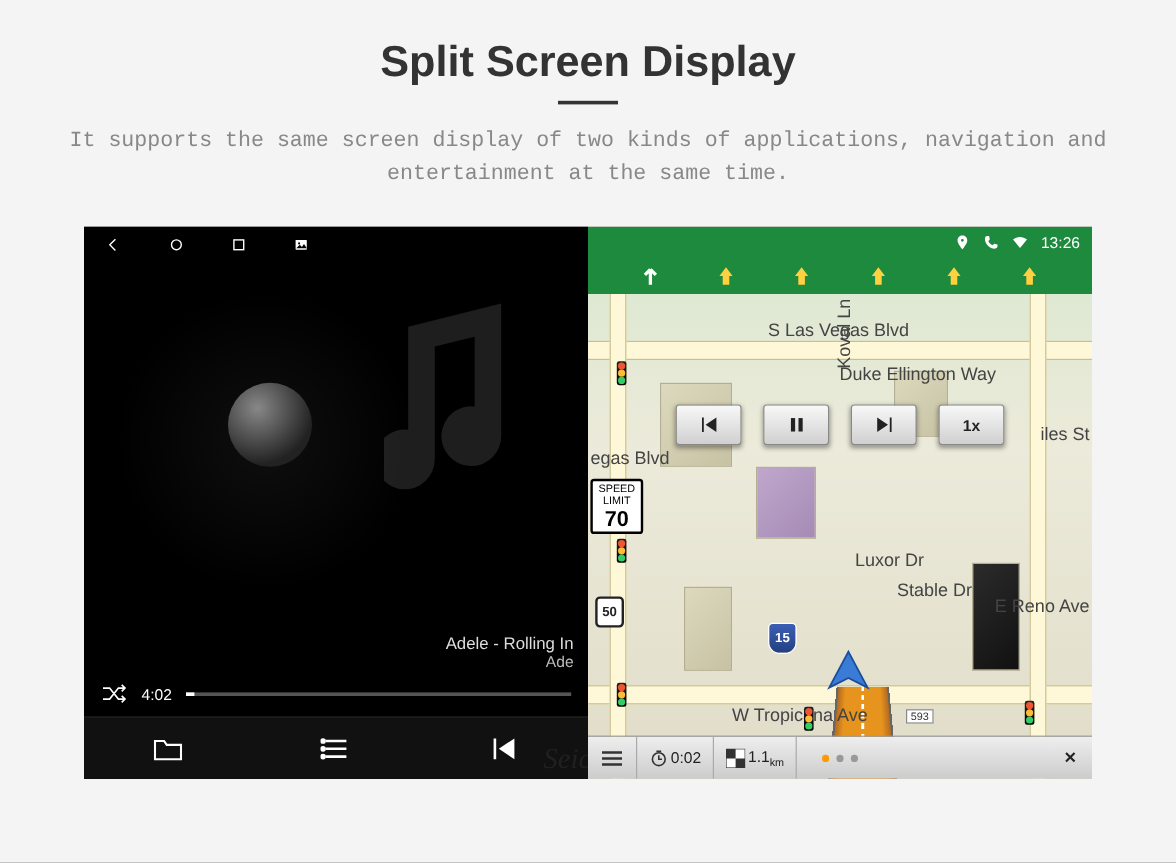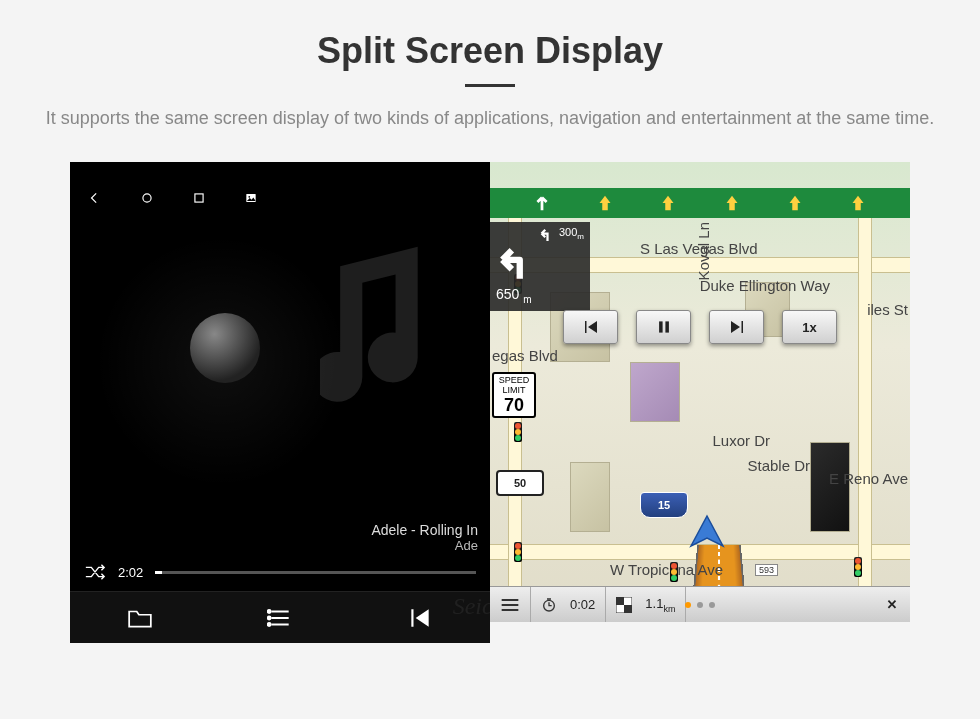--- a/index.html
+++ b/index.html
@@ -22,39 +22,39 @@
     height: 3px;
     background: #333;
     margin: 12px auto 18px;
   }
   .page-subtitle {
     text-align: center;
     font-size: 18px;
     color: #888;
     padding: 0 40px 30px;
     line-height: 1.5;
+    font-family: Liberation Mono, monospace;
   }
   .device {
     width: 840px;
     height: 460px;
     margin: 0 auto;
     background: #000;
     position: relative;
     display: flex;
   }
   
   .music-panel {
     width: 50%;
     height: 100%;
     background: #000;
     position: relative;
     color: #fff;
     display: flex;
     flex-direction: column;
-    margin-top: 21px;
   }
   .sysbar-left {
     display: flex;
     align-items: center;
     gap: 38px;
     padding: 6px 18px;
     height: 30px;
   }
   .sysbar-left .ic { width: 14px; height: 14px; display:flex; align-items:center; justify-content:center;}
   .music-art {
@@ -236,21 +236,21 @@
     background: #fff;
     border: 2px solid #000;
     border-radius: 3px;
     text-align: center;
     font-size: 9px;
     padding: 2px 0;
     z-index: 40;
   }
   .speed-box .val { font-size: 18px; font-weight: bold; line-height:1;}
   .route-shield {
-    position:absolute; width:48px; height:26px;
+    position:absolute; width:24px; height:26px;
     background: linear-gradient(#3b5fb5,#23407f);
     border:1px solid #fff;
     color:#fff; font-size:11px; font-weight:bold;
     display:flex; align-items:center; justify-content:center;
     border-radius: 4px 4px 10px 10px;
     z-index:35;
   }
   .cursor {
     position: absolute;
     left: 47%; bottom: 72px;
@@ -272,21 +272,21 @@
     position: absolute;
     left: 0; right: 0; bottom: 0;
     height: 36px;
     background: linear-gradient(#eee,#ccc);
     border-top: 1px solid #999;
     display: flex;
     align-items: center;
     z-index: 50;
   }
   .nav-bottom .seg {
-    display:flex; align-items:center; gap:13px;
+    display:flex; align-items:center; gap:2px;
     padding: 0 10px;
     font-size: 13px; color:#222;
     border-right: 1px solid #aaa;
     height: 100%;
   }
   .nav-bottom .seg:last-child{border:none; margin-left:auto;}
   .dots-row{
     position:absolute; left:50%; transform:translateX(-50%);
     display:flex; gap:6px;
   }
@@ -352,21 +352,21 @@
 
     <div class="track-meta">
       <div>Adele - Rolling In</div>
       <div class="line2">Ade</div>
     </div>
 
     <div class="prog-row">
       <svg class="shuffle-ic" viewBox="0 0 24 18">
         <path d="M2 4 H8 L16 14 H22 M2 14 H8 L16 4 H22 M19 1 L22 4 L19 7 M19 11 L22 14 L19 17" stroke="#fff" stroke-width="1.5" fill="none"></path>
       </svg>
-      <span class="time-cur">2:02</span>
+      <span class="time-cur">4:02</span>
       <div class="prog-bar">
         <div class="prog-fill"></div>
       </div>
     </div>
 
     <div class="bottom-bar">
       <span class="btn">
         <svg viewBox="0 0 24 20" width="26" height="22" fill="none" stroke="#fff" stroke-width="1.6">
             <path d="M2 4 H9 L11 7 H22 V18 H2 Z"></path>
           </svg>
@@ -413,39 +413,57 @@
       <div class="traffic-light" style="left:180px;top:400px;">
           <span></span>
         </div>
       <div class="traffic-light" style="right:48px;top:395px;">
           <span></span>
         </div>
 
       <span class="street-label" style="left:150px;top:78px;">S Las Vegas Blvd</span>
       <span class="street-label" style="right:80px;top:115px;">Duke Ellington Way</span>
       <span class="street-label" style="right:2px;top:308px;">E Reno Ave</span>
-      <span class="street-label" style="right:2px;top:139px;">iles St</span>
+      <span class="street-label" style="right:2px;top:165px;">iles St</span>
       <span class="street-label" style="left:2px;top:185px;">egas Blvd</span>
       <span class="street-label" style="right:140px;top:270px;">Luxor Dr</span>
       <span class="street-label" style="right:100px;top:295px;">Stable Dr</span>
       <span class="street-label" style="left:195px;top:78px;transform:rotate(0);"></span>
 
       <span class="street-label" style="left:120px;bottom:44px;">W Tropicana Ave</span>
       <span class="street-label" style="left:205px;top:60px;writing-mode:vertical-rl;transform:rotate(180deg);">Koval Ln</span>
 
       <span class="badge" style="left:265px;bottom:46px;">593</span>
 
       <div class="route-shield" style="left:6px;top:308px;background:#fff;color:#222;border:2px solid #222;border-radius:4px;">50</div>
       <div class="route-shield" style="left:150px;top:330px;">15</div>
 
       <svg class="cursor" viewBox="0 0 40 36">
         <path d="M20 2 L36 32 L20 24 L4 32 Z" fill="#3a7bd5" stroke="#1a4d9b" stroke-width="1.5"></path>
       </svg>
     </div>
 
+    <div class="sysbar-right">
+      <span class="ic">
+        <svg viewBox="0 0 24 24" fill="#fff">
+            <path d="M12 2 C8 2 5 5 5 9 C5 14 12 22 12 22 C12 22 19 14 19 9 C19 5 16 2 12 2 Z M12 11 A2 2 0 1 1 12 7 A2 2 0 0 1 12 11 Z"></path>
+          </svg>
+      </span>
+      <span class="ic">
+        <svg viewBox="0 0 24 24" fill="#fff">
+            <path d="M6 3 C5 3 3 4 3 7 C3 14 10 21 17 21 C20 21 21 19 21 18 L21 15 L16 14 L14 16 C11 15 9 13 8 10 L10 8 L9 3 Z"></path>
+          </svg>
+      </span>
+      <span class="ic">
+        <svg viewBox="0 0 24 24" fill="#fff">
+            <path d="M12 20 L2 8 C8 3 16 3 22 8 Z"></path>
+          </svg>
+      </span>
+      <span>13:26</span>
+    </div>
 
     <div class="lane-strip">
       <svg viewBox="0 0 24 24">
           <path d="M12 20 V6 M12 6 L7 11 M12 6 L17 11" stroke="#fff" stroke-width="3" fill="none"></path>
         </svg>
       <svg viewBox="0 0 24 24">
           <path d="M12 4 L6 12 H9 V20 H15 V12 H18 Z" fill="#ffd040"></path>
         </svg>
       <svg viewBox="0 0 24 24">
           <path d="M12 4 L6 12 H9 V20 H15 V12 H18 Z" fill="#ffd040"></path>
@@ -454,34 +472,20 @@
           <path d="M12 4 L6 12 H9 V20 H15 V12 H18 Z" fill="#ffd040"></path>
         </svg>
       <svg viewBox="0 0 24 24">
           <path d="M12 4 L6 12 H9 V20 H15 V12 H18 Z" fill="#ffd040"></path>
         </svg>
       <svg viewBox="0 0 24 24">
           <path d="M12 4 L6 12 H9 V20 H15 V12 H18 Z" fill="#ffd040"></path>
         </svg>
     </div>
 
-    <div class="turn-box">
-      <div class="arrow-sm">
-        <svg width="18" height="18" viewBox="0 0 24 24">
-            <path d="M14 20 V10 H6 M6 10 L11 5 M6 10 L11 15" stroke="#fff" stroke-width="3" fill="none"></path>
-          </svg>
-        <span><span>300</span><sub style="font-size:8px">m</sub></span>
-      </div>
-      <div style="display:flex;align-items:center;gap:6px;">
-        <svg width="38" height="38" viewBox="0 0 24 24">
-            <path d="M15 22 V10 H4 M4 10 L10 4 M4 10 L10 16" stroke="#fff" stroke-width="4" fill="none" stroke-linejoin="round"></path>
-          </svg>
-      </div>
-      <div class="dist-main"><span>650</span> <sub style="font-size:10px">m</sub></div>
-    </div>
 
     <div class="nav-controls">
       <div class="nav-btn">
         <svg width="18" height="16" viewBox="0 0 24 20" fill="#222">
             <path d="M4 2 V18 H6 V2 Z M20 2 L8 10 L20 18 Z"></path>
           </svg>
       </div>
       <div class="nav-btn">
         <svg width="14" height="16" viewBox="0 0 20 20" fill="#222">
             <rect x="3" y="2" width="5" height="16"></rect>

